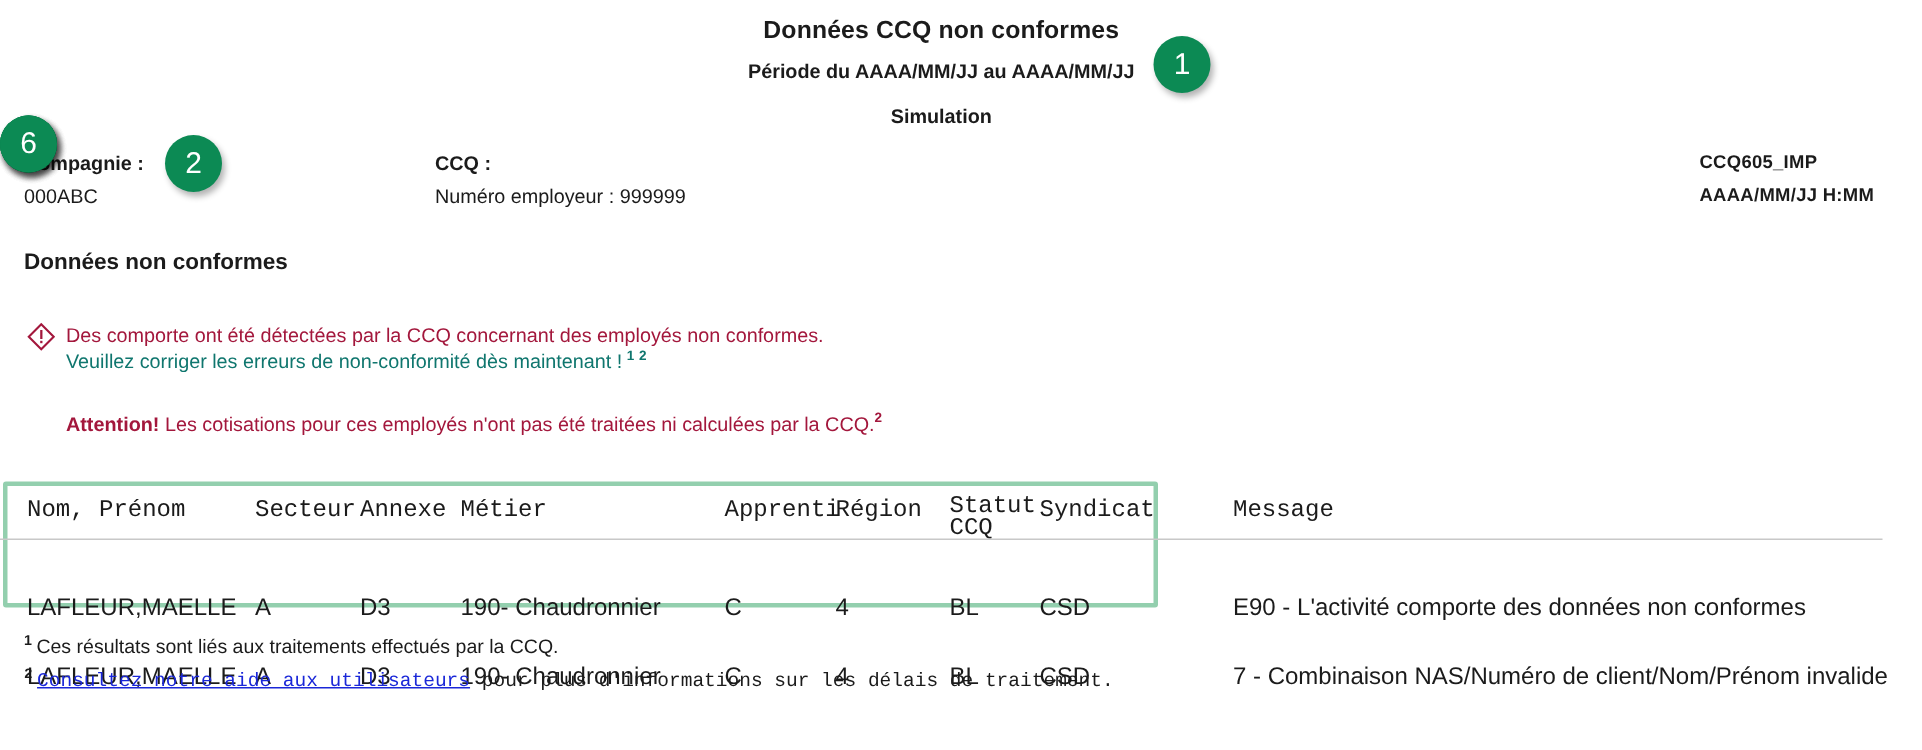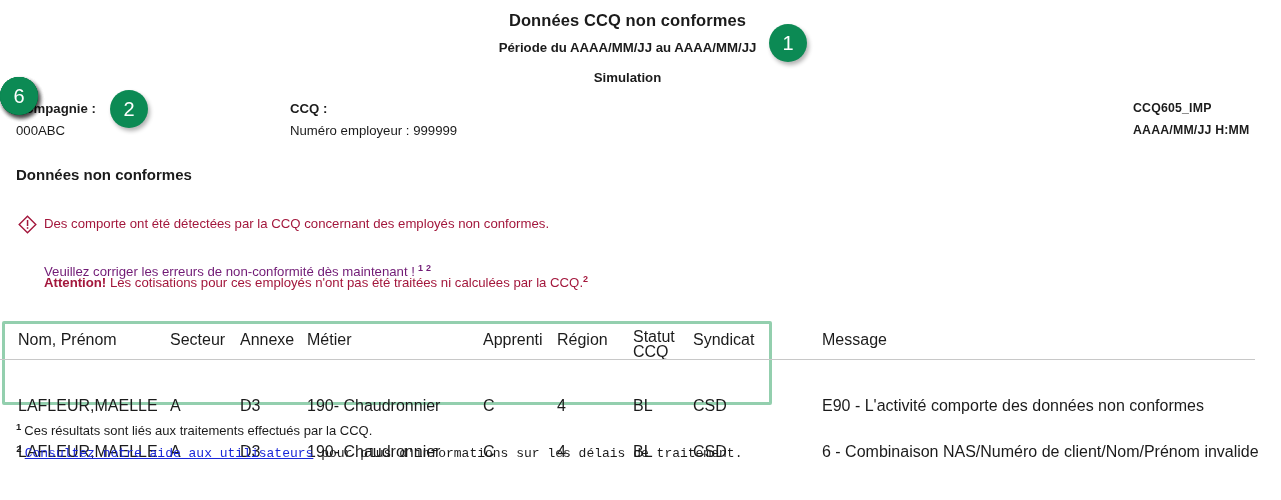--- a/index.html
+++ b/index.html
@@ -73,23 +73,23 @@
     top: 216px; left: 44px;
     font-size: 13.2px;
     color: #a3173c;
   }
   .alert-icon {
     top: 215px; left: 18px;
     width: 19px; height: 19px;
     line-height: 0;
   }
   .alert-sub1 {
-    top: 264px; left: 44px;
-    font-size: 13.2px;
-    color: #701a75;
+    top: 233px; left: 44px;
+    font-size: 13.2px;
+    color: #0f766e;
   }
   .alert-sub2 {
     top: 275px; left: 44px;
     font-size: 13.2px;
     color: #a3173c;
   }
   .alert-sub2 .bold { font-weight: bold; margin-top: 44px; }
   sup.fn {
     font-size: 9px;
     font-weight: bold;
@@ -125,21 +125,21 @@
   .c-annexe   { left: 240px; }
   .c-metier   { left: 307px; }
   .c-apprenti { left: 483px; }
   .c-region   { left: 557px; }
   .c-statut   { left: 633px; }
   .c-syndicat { left: 693px; }
   .c-message  { left: 822px; }
 
   .row1 { top: 366px; }
   .row2 { top: 389px; }
-  .headrow { top: 331px; }
+  .headrow { top: 331px; font-family: Liberation Mono, monospace; }
 
   
   .footnote {
     font-size: 13px;
     color: #1b1b1b;
   }
   .fn1 { top: 423px; left: 16px; }
   .fn2 { top: 446px; left: 16px; font-family: Liberation Mono, monospace; }
   .footnote .marker {
     font-size: 9.5px;
@@ -240,21 +240,21 @@
 
 <div class="abs trow row2" style="left:0;width:1255px;">
   <span class="cell c-nom">LAFLEUR,MAELLE</span>
   <span class="cell c-secteur">A</span>
   <span class="cell c-annexe">D3</span>
   <span class="cell c-metier">190- Chaudronnier</span>
   <span class="cell c-apprenti">C</span>
   <span class="cell c-region">4</span>
   <span class="cell c-statut">BL</span>
   <span class="cell c-syndicat">CSD</span>
-  <span class="cell c-message">6 - Combinaison NAS/Numéro de client/Nom/Prénom invalide</span>
+  <span class="cell c-message">7 - Combinaison NAS/Numéro de client/Nom/Prénom invalide</span>
 </div>
 
 <div class="abs footnote fn1">
   <span class="marker">1</span><span>Ces résultats sont liés aux traitements effectués par la CCQ.</span>
 </div>
 <div class="abs footnote fn2">
   <span class="marker">2</span><a href="#">Consultez notre aide aux utilisateurs</a><span> pour plus d'informations sur les délais de traitement.</span>
 </div>
 
 <div class="badge b1">1</div>

